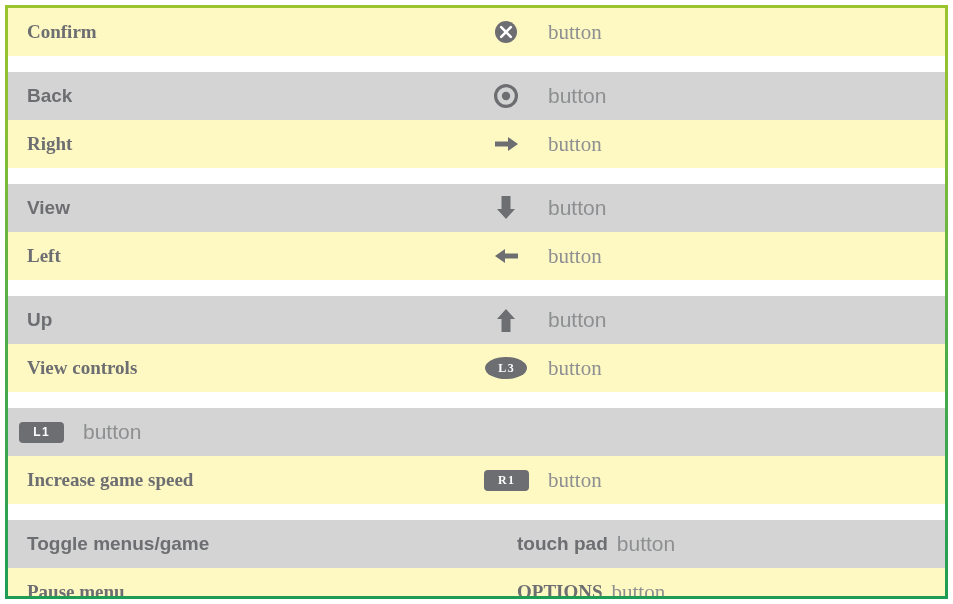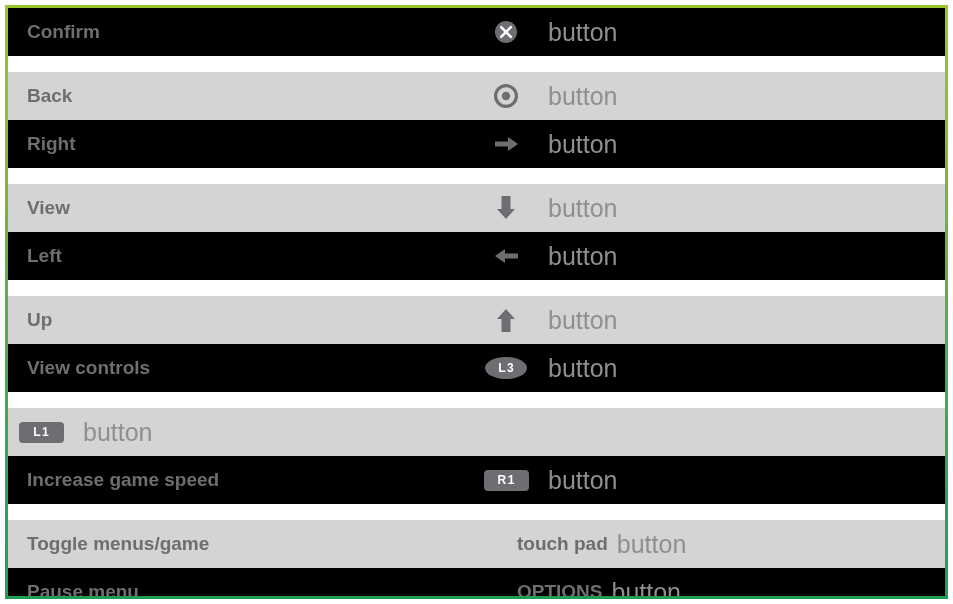--- a/index.html
+++ b/index.html
@@ -65,21 +65,21 @@
   
   .rows {
     display: block;
   }
   .row {
     display: flex;
     align-items: center;
     height: 48px;
     box-sizing: border-box;
   }
-  .row.odd  { background: #000000; }
+  .row.odd  { background: #fef9c3; font-family: Liberation Serif, serif; }
   .row.even { background: #d4d4d4; margin-top: 16px; }
 
   .cell-action {
     width: 465px;
     box-sizing: border-box;
     padding-left: 19px;
     font-size: 19px;
     font-weight: bold;
     color: #6d6e71;
     white-space: nowrap;
@@ -98,21 +98,21 @@
     align-items: center;
     justify-content: center;
     flex: none;
   }
   .glyph-slot.text-slot {
     width: auto;
     justify-content: flex-start;
     padding-left: 44px;
   }
   .btn-word {
-    font-size: 25px;
+    font-size: 21px;
     color: #8d8f91;
     padding-left: 9px;
   }
   .bold-key {
     font-size: 19px;
     font-weight: bold;
     color: #6d6e71;
   }
 
   

